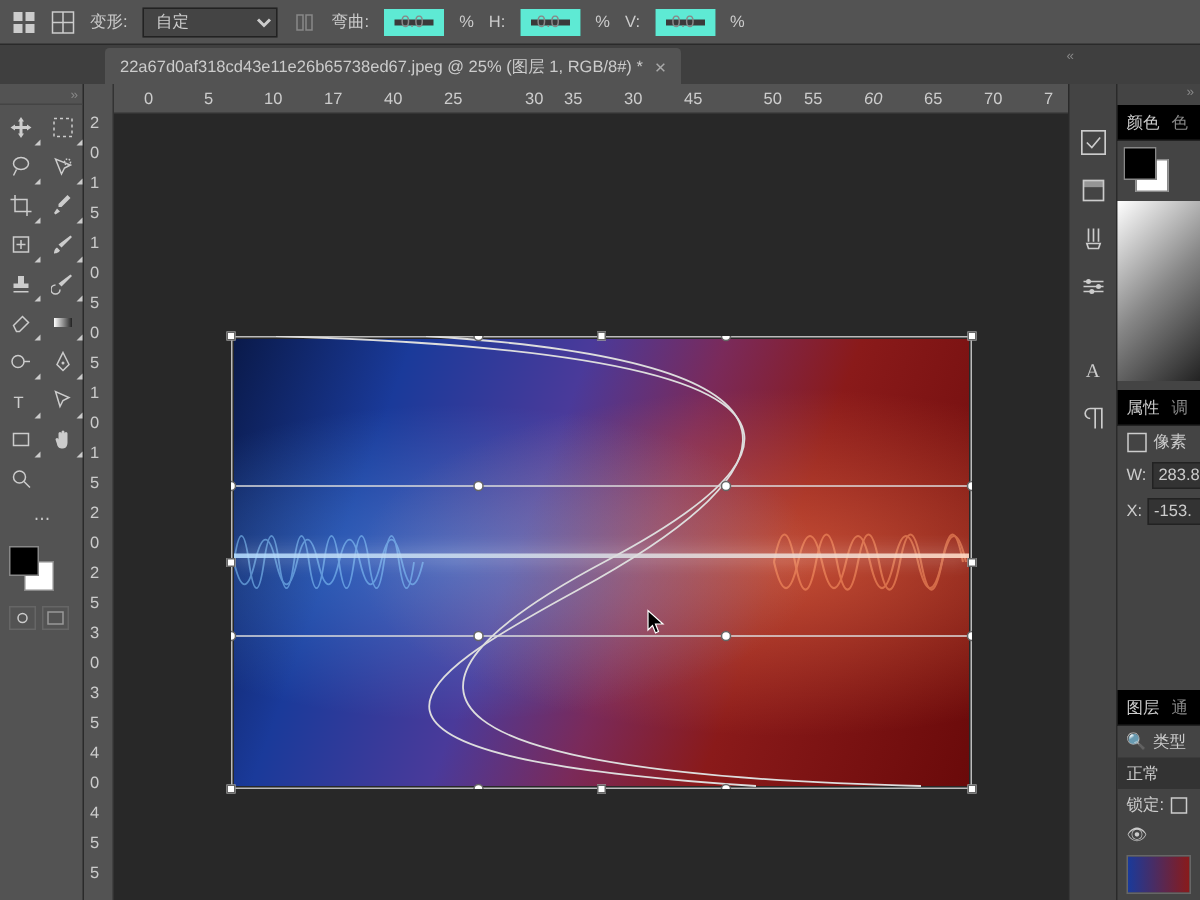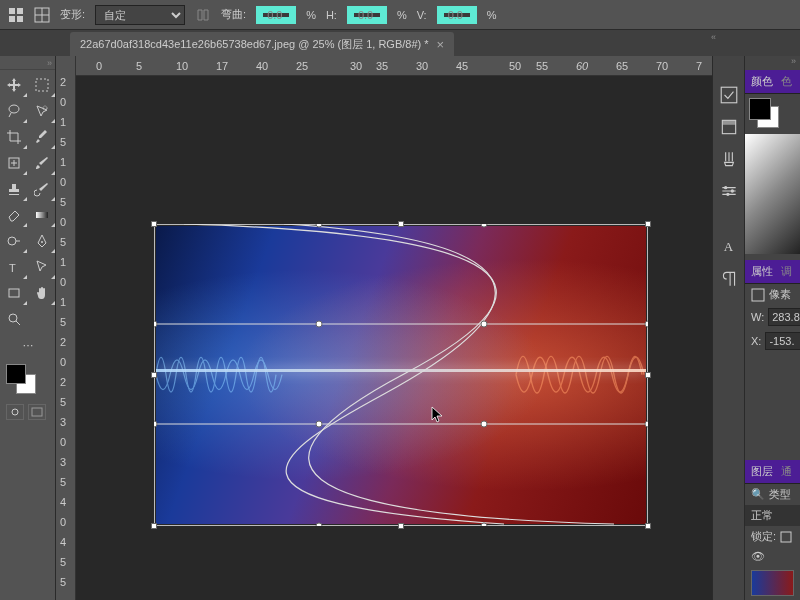--- a/index.html
+++ b/index.html
@@ -40,21 +40,21 @@
 .tbox{position:absolute;left:78px;top:168px;width:494px;height:302px;border:1px solid #bbb;pointer-events:none}
 .tbox .h{position:absolute;width:6px;height:6px;background:#fff;border:1px solid #666}
 .tbox .h.tl{left:-4px;top:-4px}.tbox .h.tr{right:-4px;top:-4px}.tbox .h.bl{left:-4px;bottom:-4px}.tbox .h.br{right:-4px;bottom:-4px}
 .tbox .h.tm{left:50%;top:-4px;margin-left:-3px}.tbox .h.bm{left:50%;bottom:-4px;margin-left:-3px}
 .tbox .h.ml{left:-4px;top:50%;margin-top:-3px}.tbox .h.mr{right:-4px;top:50%;margin-top:-3px}
 .warpline{position:absolute;left:78px;top:168px;width:494px;height:302px;pointer-events:none}
 .cursor{position:absolute;left:355px;top:350px;pointer-events:none}
 .rcol{width:32px;background:#444;display:flex;flex-direction:column;align-items:center;gap:14px;padding-top:30px;border-left:1px solid #2a2a2a}
 .rcol .pi{width:20px;height:18px;display:flex;align-items:center;justify-content:center}
 .rpanel{width:56px;background:#444;border-left:1px solid #2a2a2a;display:flex;flex-direction:column}
-.ptab{background:#4c1d95;padding:4px 6px;font-size:11px;border-bottom:1px solid #222}
+.ptab{background:#000000;padding:4px 6px;font-size:11px;border-bottom:1px solid #222}
 .ptab.hdr{display:flex;gap:8px}
 .swatch{padding:6px;position:relative;height:40px}
 .swatch .fg2{width:22px;height:22px;background:#000;border:1px solid #888;position:absolute;top:4px;left:4px;z-index:2}
 .swatch .bg2{width:22px;height:22px;background:#fff;border:1px solid #888;position:absolute;top:12px;left:12px}
 .gradbar{height:120px;background:linear-gradient(135deg,#fff,#888,#222);margin:0 0 6px 0}
 .proprow{display:flex;align-items:center;padding:3px 6px;gap:4px}
 .proprow input{width:36px;background:#333;border:1px solid #222;color:#ccc;height:18px;padding:0 3px;font-size:11px}
 .layerthumb{margin:4px 6px;height:26px;background:linear-gradient(90deg,#1a3a9a,#8a1a1a);border:1px solid #666}
 .eye{display:inline-block;width:14px;text-align:center}
 </style>

